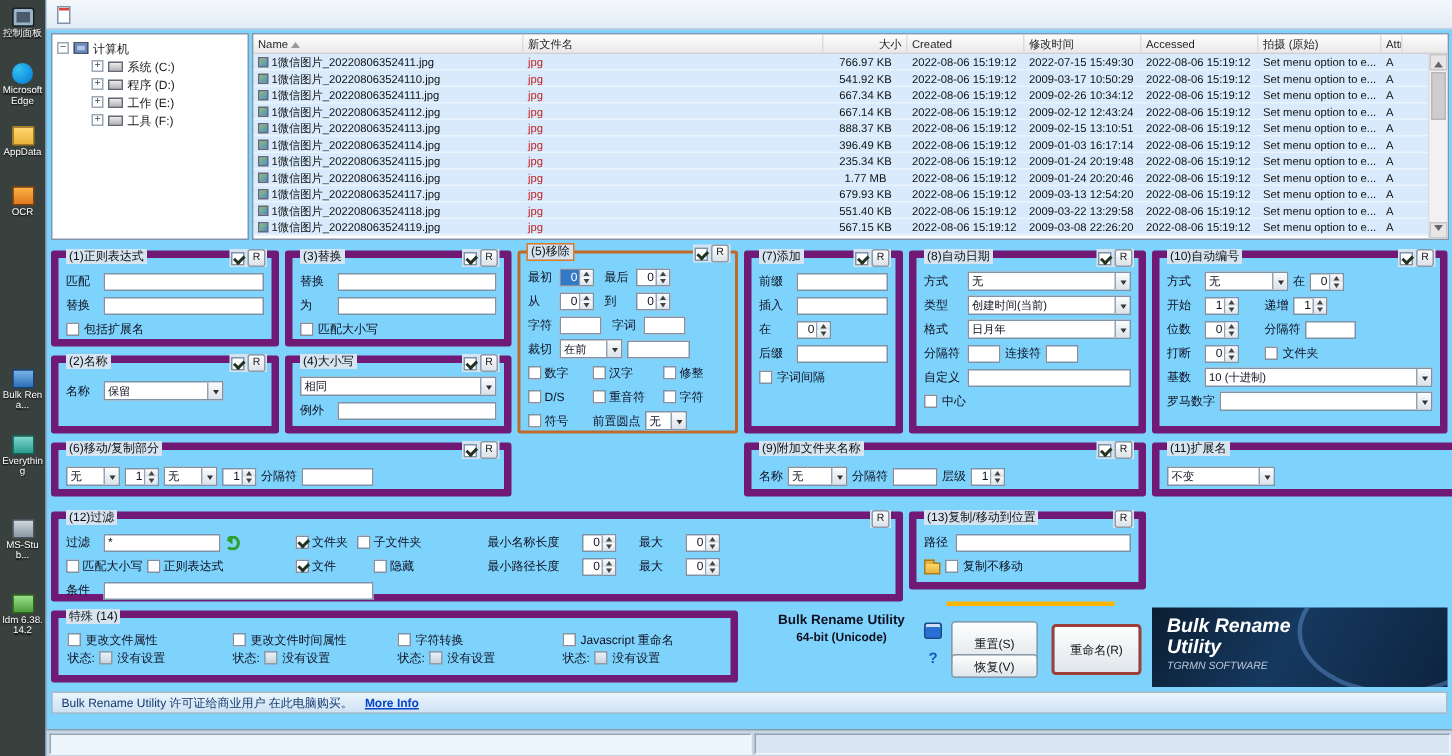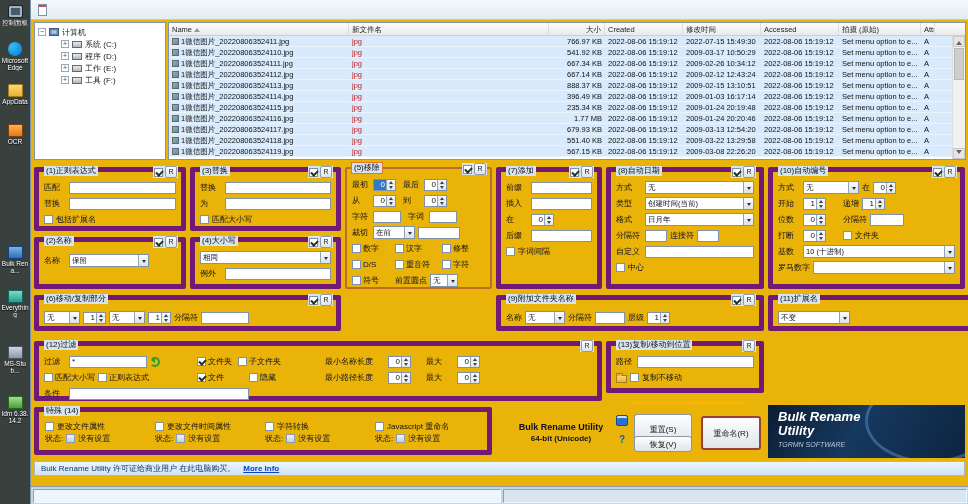--- a/index.html
+++ b/index.html
@@ -11,36 +11,36 @@
 .dg{width:15px;height:13px;display:block}
 .monitor-icon{background:#4a5a6a;border:1px solid #1a2228;border-radius:2px;box-shadow:inset 0 0 0 2px #9ab4c8}
 .edge-icon{width:14px;height:14px;border-radius:50%;background:radial-gradient(circle at 30% 30%,#35c1f1,#0078d7)}
 .folder-icon{background:linear-gradient(#ffd76e,#e8b33a);border:1px solid #a87d1e;border-radius:1px}
 .app-icon-orange{background:linear-gradient(#ffb347,#e07820);border:1px solid #7a4010}
 .app-icon-blue{background:linear-gradient(#7ab3e8,#2d6fb8);border:1px solid #1a4070}
 .app-icon-teal{background:linear-gradient(#7fd8d0,#2a9d8f);border:1px solid #14645a}
 .app-icon-gray{background:linear-gradient(#cfd8df,#8a98a5);border:1px solid #4a5560}
 .app-icon-green{background:linear-gradient(#9be28a,#4e9e3d);border:1px solid #2d6420}
 
-.win{position:absolute;left:30px;top:0;width:938px;height:504px;background:#eab308;border-left:1px solid #7e92a8}
+.win{position:absolute;left:30px;top:0;width:938px;height:504px;background:#7dd3fc;border-left:1px solid #7e92a8}
 .menustrip{height:20px;background:linear-gradient(#f4f8fc,#e2ebf4);border-bottom:1px solid #bccbdb;display:flex;align-items:center;padding:0 7px}
 .doc-ico{width:9px;height:12px;background:#fff;border:1px solid #7f93a8;box-shadow:inset 0 2px 0 #d44}
 
 .tree{position:absolute;left:3px;top:22px;width:132px;height:138px;background:#fff;border:1px solid #8295ab;overflow:hidden;padding-top:3px}
 .titem{display:flex;align-items:center;gap:3px;height:12px;font-size:8px;color:#1a1a1a;padding-left:3px;white-space:nowrap}
 .titem.drive{padding-left:26px}
 .texp{width:8px;height:8px;border:1px solid #98a8b8;background:#fff;font-size:7px;line-height:6px;text-align:center;color:#444;flex:none}
 .pcico{width:10px;height:8px;background:#b8c8d8;border:1px solid #445566;box-shadow:inset 0 0 0 1.5px #6688cc;flex:none}
 .drvico{width:10px;height:7px;background:linear-gradient(#ececec,#b4b4b4);border:1px solid #666677;flex:none}
 
 .flist{position:absolute;left:137px;top:22px;width:798px;height:138px;background:#fff;border:1px solid #8295ab;overflow:hidden}
 .fh{display:flex;height:13px;background:linear-gradient(#fefefe,#e9e9e9);border-bottom:1px solid #cfcfcf;font-size:7.5px;color:#222}
 .fh .fc{border-right:1px solid #ddd;display:flex;align-items:center;gap:2px}
 .fc{flex:none;overflow:hidden;white-space:nowrap;padding:0 3px;line-height:11px}
-.c0{width:180px}.c1{width:200px}.c2{width:56px;text-align:right;justify-content:flex-end}.c3,.c4,.c5{width:78px}.c6{width:82px}.c7{width:14px}
+.c0{width:180px}.c1{width:200px}.c2{width:56px;text-align:center;justify-content:flex-end}.c3,.c4,.c5{width:78px}.c6{width:82px}.c7{width:14px}
 .fr{display:flex;height:11px;background:#d8eafb;border-bottom:1px solid #e9f4fd;font-size:7.5px;color:#111}
 .fr .c1{color:#c22222}
 .fico{display:inline-block;width:7px;height:7px;margin-right:2px;background:linear-gradient(135deg,#8ec06c,#4a8fd4);border:1px solid #667;vertical-align:-1px}
 .sortup{width:0;height:0;border:3px solid transparent;border-bottom:4px solid #999;margin-bottom:2px}
 .vscroll{position:absolute;top:13px;right:0;bottom:0;width:13px;background:#f1f1f1;border-left:1px solid #ddd;display:flex;flex-direction:column}
 .sbtn{height:11px;background:#e6e6e6;border:1px solid #c8c8c8;display:flex;align-items:center;justify-content:center;flex:none}
 .tri-u{width:0;height:0;border:3px solid transparent;border-bottom:4px solid #666}
 .tri-d{width:0;height:0;border:3px solid transparent;border-top:4px solid #666}
 .thumb{height:32px;background:#cdcdcd;border:1px solid #b8b8b8;margin:1px}
 
@@ -74,21 +74,21 @@
 .folderico::before{content:"";position:absolute;left:-1px;top:-3px;width:5px;height:2px;background:#e8b33a;border:1px solid #a87d1e;border-bottom:none}
 .f1{width:150px;display:flex;gap:3px;align-items:center}
 .f2{width:125px;display:flex;gap:6px;align-items:center}
 .f3{flex:1;display:flex;gap:15px;align-items:center}
 .orangeline{position:absolute;background:#ffb400;height:3px}
 
 .spitems{display:flex;padding:2px 4px 0 4px}
 .spitem{width:25%}
 .spitem .row{height:11px;margin-top:1px;padding:0 2px}
 .sico{width:9px;height:9px;background:linear-gradient(#eef2f6,#c8d2dc);border:1px solid #8d9cab;flex:none}
-.brand{position:absolute;left:468px;top:422px;width:124px;text-align:center;color:#101022}
+.brand{position:absolute;left:468px;top:408px;width:124px;text-align:center;color:#101022}
 .brand .b1{font-size:9px;font-weight:bold}
 .brand .b2{font-size:8px;font-weight:bold;margin-top:2px}
 .btn{position:absolute;background:linear-gradient(#fefefe,#dfe5ea);border:1px solid #8a98a6;border-radius:3px;font-size:8px;color:#111;display:flex;align-items:center;justify-content:center;font-family:inherit}
 .btn.primary{border:2px solid #9c4038}
 .miniwin{position:absolute;left:585px;top:415px;width:12px;height:11px;background:#2a6fd4;border:1px solid #1a4a8a;border-radius:2px;box-shadow:inset 0 2px 0 #cfe0f4}
 .help{position:absolute;left:585px;top:434px;width:12px;height:12px;color:#1a5ab8;font-weight:bold;font-size:10px;text-align:center}
 .logo{position:absolute;left:737px;top:405px;width:197px;height:53px;background:linear-gradient(120deg,#0b1e33 0%,#16395f 45%,#0d2440 100%);color:#fff;overflow:hidden;padding:5px 0 0 10px}
 .logo .swoosh{position:absolute;right:-30px;top:-26px;width:130px;height:84px;border-radius:50%;border:3px solid rgba(100,150,210,.45)}
 .logo .l1{font-size:13px;font-weight:bold;font-style:italic;line-height:14px;position:relative}
 .logo .sub{font-size:7px;font-style:italic;color:#b9c6d8;margin-top:3px;position:relative}

